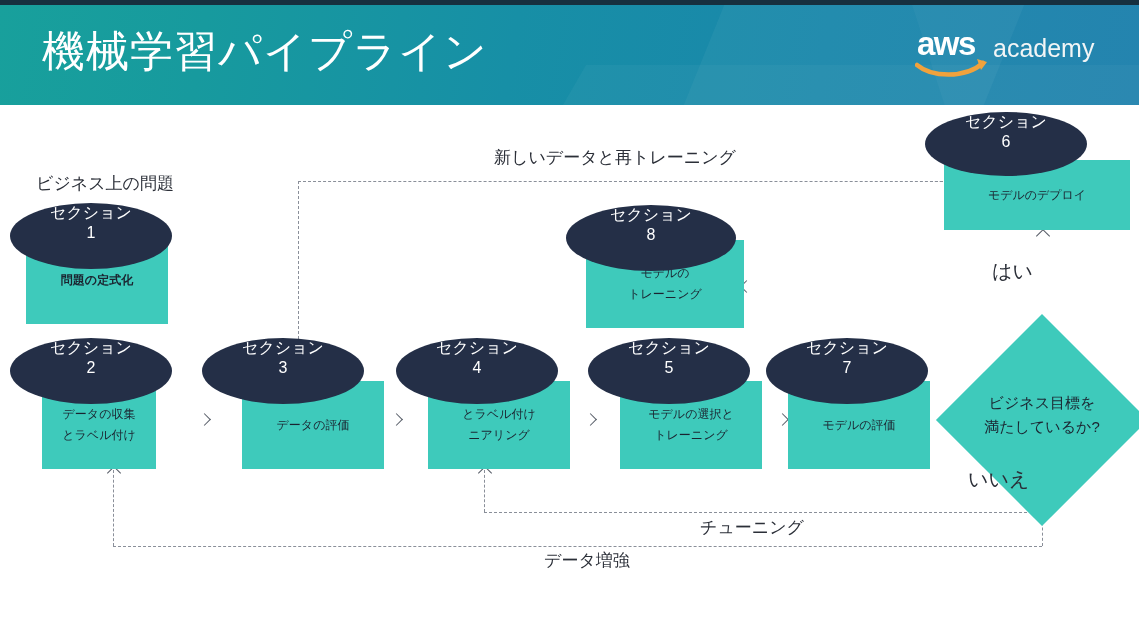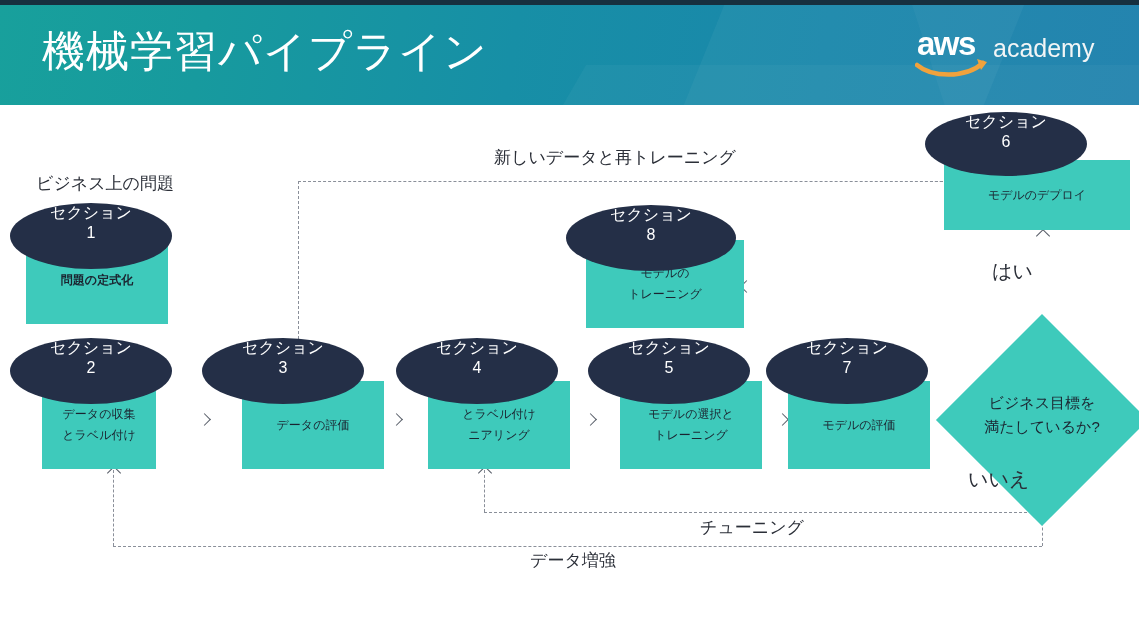--- a/index.html
+++ b/index.html
@@ -334,18 +334,18 @@
       <span class="sec-num">6</span>
     </div>
   </div>
 
   <div class="diamond" style="left:967px; top:345px;"></div>
   <div class="diamond-label" style="left:983px; top:391px;">ビジネス目標を満たしているか?</div>
 
   <div class="note" style="left:36px; top:172px;">ビジネス上の問題</div>
   <div class="note" style="left:494px; top:146px;">新しいデータと再トレーニング</div>
   <div class="note" style="left:700px; top:516px;">チューニング</div>
-  <div class="note" style="left:530px; top:549px;">データ増強</div>
+  <div class="note" style="left:544px; top:549px;">データ増強</div>
 
   <div class="edge-label" style="left:992px; top:258px;">はい</div>
   <div class="edge-label" style="left:968px; top:466px;font-family:Liberation Serif, serif;">いいえ</div>
 
 </div>
 
 </body></html>

